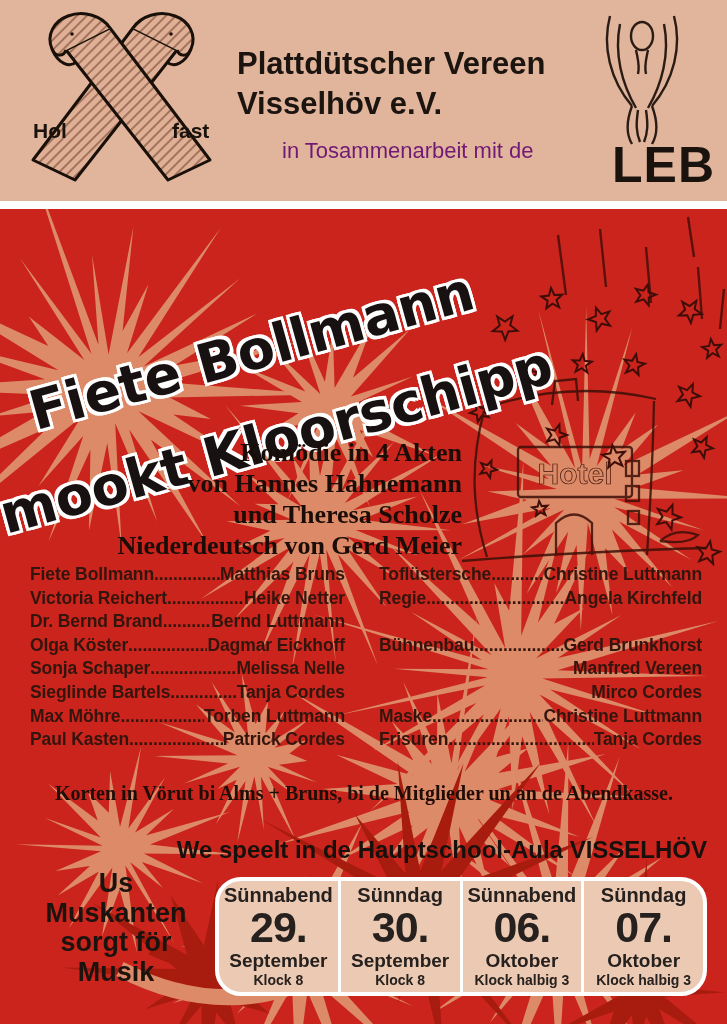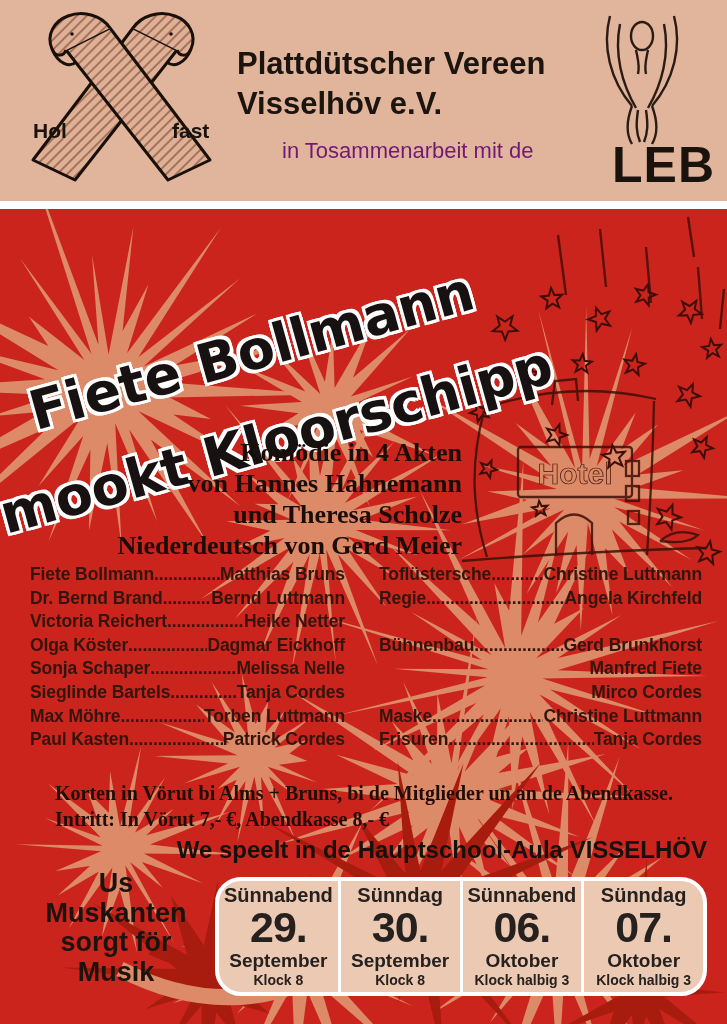--- a/index.html
+++ b/index.html
@@ -198,28 +198,28 @@
         <div>Niederdeutsch von Gerd Meier</div>
       </div>
 
     <div class="cast left" id="cast-left">
         <div class="cast-row">
           <span class="role">Fiete Bollmann</span>
           <span class="dots"></span>
           <span class="actor">Matthias Bruns</span>
         </div>
         <div class="cast-row">
+          <span class="role">Victoria Reichert</span>
+          <span class="dots"></span>
+          <span class="actor">Heike Netter</span>
+        </div>
+        <div class="cast-row">
           <span class="role">Dr. Bernd Brand</span>
           <span class="dots"></span>
           <span class="actor">Bernd Luttmann</span>
-        </div>
-        <div class="cast-row">
-          <span class="role">Victoria Reichert</span>
-          <span class="dots"></span>
-          <span class="actor">Heike Netter</span>
         </div>
         <div class="cast-row">
           <span class="role">Olga Köster</span>
           <span class="dots"></span>
           <span class="actor">Dagmar Eickhoff</span>
         </div>
         <div class="cast-row">
           <span class="role">Sonja Schaper</span>
           <span class="dots"></span>
           <span class="actor">Melissa Nelle</span>
@@ -253,42 +253,41 @@
         </div>
         <div class="cast-row"></div>
         <div class="cast-row">
           <span class="role">Bühnenbau</span>
           <span class="dots"></span>
           <span class="actor">Gerd Brunkhorst</span>
         </div>
         <div class="cast-row">
           <span class="role"></span>
           <span class="dots hide"></span>
-          <span class="actor">Manfred Fiete</span>
+          <span class="actor">Manfred Vereen</span>
         </div>
         <div class="cast-row">
           <span class="role"></span>
           <span class="dots hide"></span>
           <span class="actor">Mirco Cordes</span>
         </div>
         <div class="cast-row">
           <span class="role">Maske</span>
           <span class="dots"></span>
           <span class="actor">Christine Luttmann</span>
         </div>
         <div class="cast-row">
           <span class="role">Frisuren</span>
           <span class="dots"></span>
           <span class="actor">Tanja Cordes</span>
         </div>
       </div>
 
     <div class="tickets">
       <div>Korten in Vörut bi Alms + Bruns, bi de Mitglieder un an de Abendkasse.</div>
-      <div>Intritt: In Vörut 7,- €, Abendkasse 8,- €</div>
     </div>
 
     <div class="venue">We speelt in de Hauptschool-Aula VISSELHÖV</div>
 
     <div class="music" id="music">
         <div>Us</div>
         <div>Muskanten</div>
         <div>sorgt för</div>
         <div>Musik</div>
       </div>

